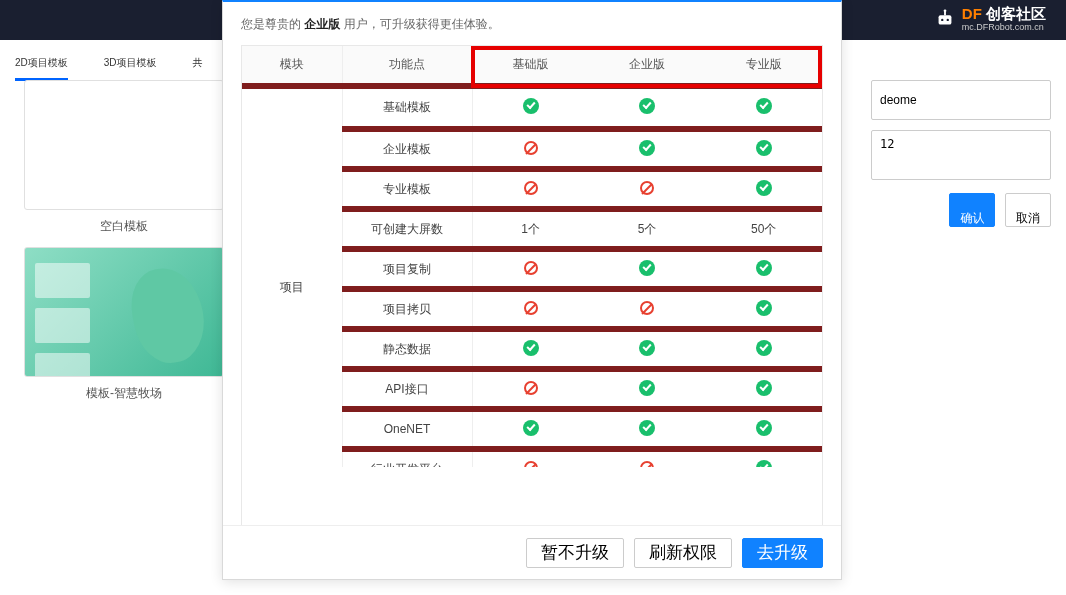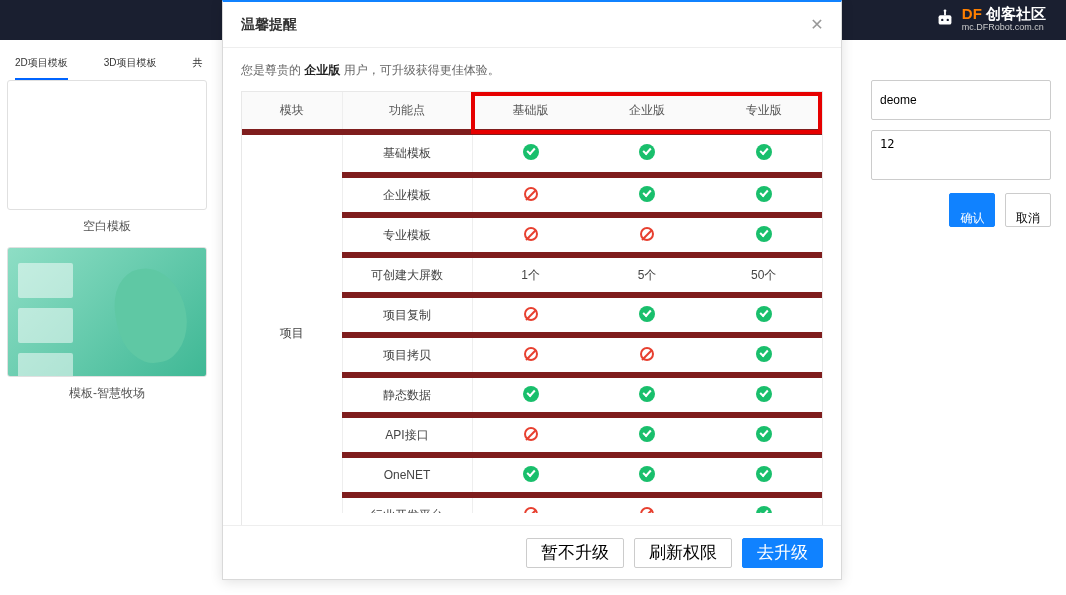--- a/index.html
+++ b/index.html
@@ -12,21 +12,21 @@
 .logo-area .robot { width: 22px; height: 22px; }
 .logo-text-wrap { display: flex; flex-direction: column; line-height: 1; }
 .logo-text { font-size: 15px; font-weight: bold; display: flex; align-items: center; }
 .logo-sub { font-size: 9px; color: #ccc; margin-top: 2px; }
 
 
 .tabs { position: absolute; top: 48px; left: 15px; display: flex; gap: 36px; font-size: 10px; color: #333; }
 .tabs .tab { padding: 8px 0; }
 .tabs .tab.active { color: #333; border-bottom: 3px solid #0064ff; font-weight: 500; }
 
-.templates { position: absolute; top: 80px; left: 7px; width: 200px; }
+.templates { position: absolute; top: 80px; left: 24px; width: 200px; }
 .tpl-card { width: 100%; margin-bottom: 12px; }
 .tpl-img { width: 100%; height: 130px; border: 1px solid #e0e0e0; border-radius: 3px; background: #f8f8f8; position: relative; overflow: hidden; }
 .tpl-img.blank { background: #fff; }
 .tpl-img.green { background: linear-gradient(135deg, #8edec5 0%, #3fb895 100%); }
 .tpl-img.green::before { content:''; position:absolute; left:10px; top:15px; width:55px; height:35px; background:rgba(255,255,255,0.5); border-radius:2px; box-shadow: 0 45px 0 rgba(255,255,255,0.5), 0 90px 0 rgba(255,255,255,0.5); }
 .tpl-img.green::after { content:''; position:absolute; right:20px; top:20px; width:70px; height:95px; background:#5fc8a4; border-radius:45% 55% 50% 50%; transform: rotate(-10deg);}
 .tpl-img.dark { background: linear-gradient(180deg, #0a1f3a 0%, #061426 100%); }
 .tpl-img.dark::before { content:''; position:absolute; left:8px; top:10px; right:8px; height:28px; background: linear-gradient(90deg, rgba(30,80,140,0.6), rgba(20,60,110,0.4)); border-radius:2px; }
 .tpl-img.dark::after { content:''; position:absolute; left:8px; bottom:8px; right:8px; height:48px; background: repeating-linear-gradient(90deg, rgba(40,100,160,0.35) 0 45px, rgba(25,70,120,0.35) 45px 48px); border-top:1px solid rgba(60,130,190,0.4); }
 .tpl-img .dark-mid { position:absolute; left:8px; right:8px; top:42px; bottom:60px; background:
@@ -116,24 +116,20 @@
 <div class="right-panel">
   <input class="rp-input" value="deome" style="">
   <textarea class="rp-textarea" style="">12</textarea>
   <div class="rp-btns">
     <button class="primary">确认</button>
     <button>取消</button>
   </div>
 </div>
 
 <div class="modal">
-  <div class="modal-header">
-    <span class="modal-title">温馨提醒</span>
-    <div class="modal-close">✕</div>
-  </div>
   <div class="modal-body">
     <div class="modal-sub">
       <span>您是尊贵的 </span><b>企业版</b><span> 用户，可升级获得更佳体验。</span>
     </div>
     <div class="table-wrap">
       <div class="redbox"></div>
       <table class="ftable">
         <colgroup>
             <col class="mod-col">
             <col class="feat-col">

